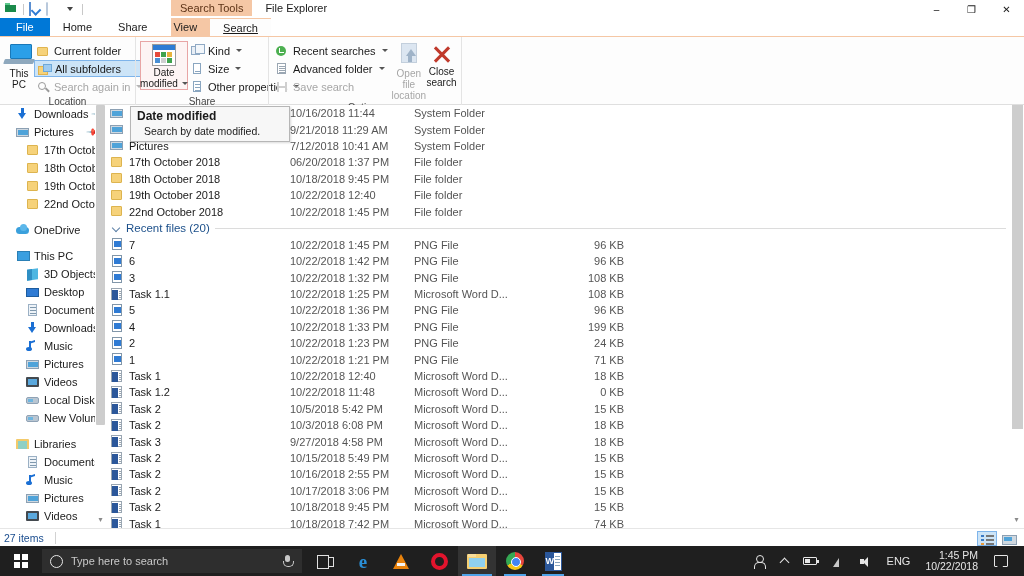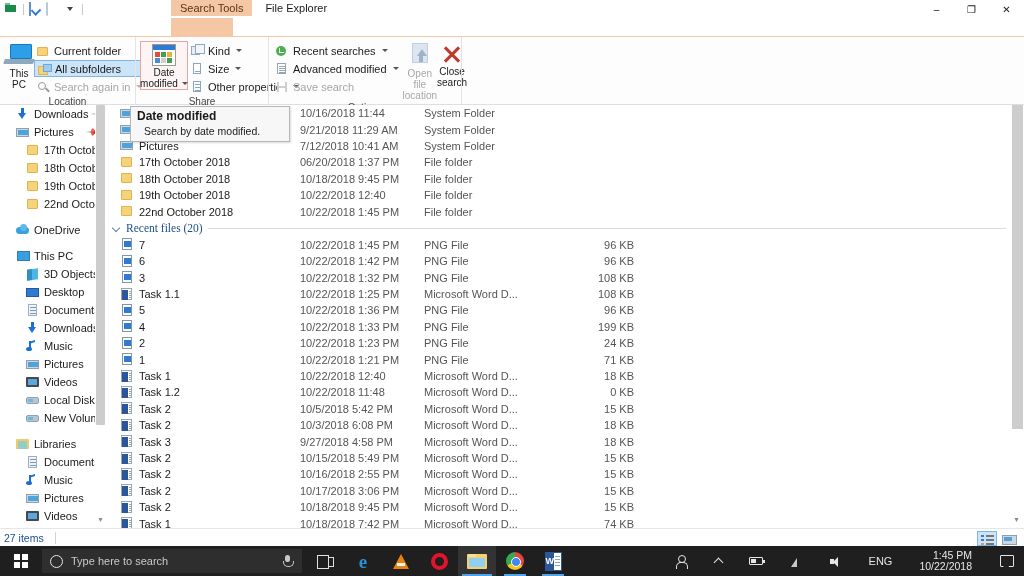--- a/index.html
+++ b/index.html
@@ -207,32 +207,32 @@
     position:absolute; right:1px; bottom:3px; width:9px; height:11px;
     color:#8a8a8a; font-size:8px; text-align:center; line-height:11px;
   }
 
   
   .list {
     position:relative; flex:1; height:423px; overflow:hidden; background:#fff;
   }
   .group-hdr {
     display:flex; align-items:center; height:17px; padding-left:6px; gap:5px;
-    color:#1b4f8a; font-size:11.5px;font-family:Liberation Serif, serif;
+    color:#1b4f8a; font-size:11.5px;
   }
   .group-hdr .chev {
     display:inline-block; width:9px; height:9px; position:relative;
   }
   .group-hdr .chev:after {
     content:""; position:absolute; left:1px; top:1px; width:5px; height:5px;
     border-right:1px solid #5b7fa6; border-bottom:1px solid #5b7fa6; transform:rotate(45deg);
   }
   .group-rule { flex:1; height:1px; background:#dcdcdc; margin-right:18px; }
   .row {
-    display:flex; align-items:center; height:16.4px; font-size:11px; padding-left:14px;
+    display:flex; align-items:center; height:16.4px; font-size:11px; padding-left:4px;
   }
   .cell-name { width:180px; display:flex; align-items:center; gap:6px; color:#1a1a1a; white-space:nowrap; overflow:hidden; }
   .cell-date { width:124px; color:#555; }
   .cell-type { width:122px; color:#555; }
   .cell-size { width:88px; color:#555; text-align:right; }
   .fico { width:13px; height:13px; position:relative; flex:0 0 13px; }
   .fico-sysfolder{position:absolute;left:0;top:2px;width:13px;height:9px;background:#cfd8e0;border:1px solid #8ca0b3;}
   .fico-sysfolder:after{content:"";position:absolute;left:1px;top:1px;width:10px;height:5px;background:#4fa3d9;}
   .fico-folder{position:absolute;left:1px;top:1px;width:11px;height:10px;background:#f6d27a;border:1px solid #ddb44f;border-radius:0 1px 1px 1px;}
   .fico-png{position:absolute;left:2px;top:0px;width:10px;height:12px;background:#fff;border:1px solid #8196a9;}
@@ -305,21 +305,21 @@
   .ico-opera{width:17px;height:17px;border-radius:50%;border:4px solid #e2142d;}
   .ico-explorer{width:20px;height:15px;background:#f5cf72;border-radius:1px;position:relative;}
   .ico-explorer:after{content:"";position:absolute;left:2px;top:4px;width:16px;height:9px;background:#8fd0ef;}
   .ico-explorer:before{content:"";position:absolute;left:1px;top:0px;width:8px;height:3px;background:#f8dd9a;}
   .ico-chrome{width:18px;height:18px;border-radius:50%;background:
       conic-gradient(#e7453c 0deg 120deg,#f5c518 120deg 240deg,#34a853 240deg 360deg);position:relative;}
   .ico-chrome:after{content:"";position:absolute;left:5px;top:5px;width:8px;height:8px;border-radius:50%;background:#4285f4;border:1.5px solid #fff;}
   .ico-word{width:17px;height:19px;background:#fff;position:relative;border:1px solid #2b579a;}
   .ico-word:after{content:"W";position:absolute;left:0;top:0;width:8px;height:100%;background:#2b579a;color:#fff;font-size:9px;text-align:center;line-height:17px;font-weight:bold;}
   .ico-word:before{content:"";position:absolute;right:1px;top:3px;width:5px;height:1px;background:#8aa6c0;box-shadow:0 3px 0 #8aa6c0,0 6px 0 #8aa6c0,0 9px 0 #8aa6c0;}
-  .tray { margin-left:auto; display:flex; align-items:center; height:30px; gap:12px; padding-right:2px; color:#e6e6e6; }
+  .tray { margin-left:auto; display:flex; align-items:center; height:30px; gap:0px; padding-right:8px; color:#e6e6e6; }
   .tray-item { padding:0 7px; display:flex; align-items:center; height:30px; font-size:11px; }
   .tray-clock { display:flex; flex-direction:column; align-items:flex-end; line-height:11px; font-size:10.5px; padding:0 8px; }
   .tray-chev { width:8px;height:8px;position:relative;}
   .tray-chev:after{content:"";position:absolute;left:0;top:2px;width:6px;height:6px;border-left:1.5px solid #e6e6e6;border-top:1.5px solid #e6e6e6;transform:rotate(45deg);}
   .tray-batt{width:14px;height:8px;border:1.5px solid #e6e6e6;border-radius:1px;position:relative;}
   .tray-batt:after{content:"";position:absolute;left:1px;top:1px;width:5px;height:4px;background:#e6e6e6;}
   .tray-batt:before{content:"";position:absolute;right:-3px;top:2px;width:2px;height:3px;background:#e6e6e6;}
   .tray-wifi{width:14px;height:11px;position:relative;}
   .tray-wifi:after{content:"";position:absolute;left:2px;bottom:0;width:0;height:0;border-left:6px solid transparent;border-right:0 solid transparent;border-bottom:9px solid #c8c8c8;}
   .tray-vol{position:relative;width:14px;height:11px;}
@@ -355,20 +355,27 @@
 
     <div class="win-ctrls">
       <div class="win-btn">–</div>
       <div class="win-btn">❐</div>
       <div class="win-btn close">✕</div>
     </div>
   </div>
 
   <div class="tabstrip">
     <div class="tab-ctxband"></div>
+    <div class="tabs">
+      <div class="tab file">File</div>
+      <div class="tab">Home</div>
+      <div class="tab">Share</div>
+      <div class="tab">View</div>
+      <div class="tab active-ctx">Search</div>
+    </div>
     <div class="help-row">
       <span class="ribbon-pin"></span>
       <span class="help-circle">?</span>
     </div>
   </div>
 
   <div class="ribbon">
 
     <div class="rgroup" style="width:135px;">
       <div class="rgroup-body">
@@ -457,21 +464,21 @@
             <span class="si">
                 <span class="si-recent"></span>
               </span>
             <span>Recent searches</span>
             <span class="caret-dn"></span>
           </div>
           <div class="small-btn">
             <span class="si">
                 <span class="si-adv"></span>
               </span>
-            <span>Advanced modified</span>
+            <span>Advanced folder</span>
             <span class="caret-dn"></span>
           </div>
           <div class="small-btn dis">
             <span class="si">
                 <span class="si-save"></span>
               </span>
             <span>Save search</span>
           </div>
         </div>
         <div class="big-btn dis-txt" style="width:50px;">

